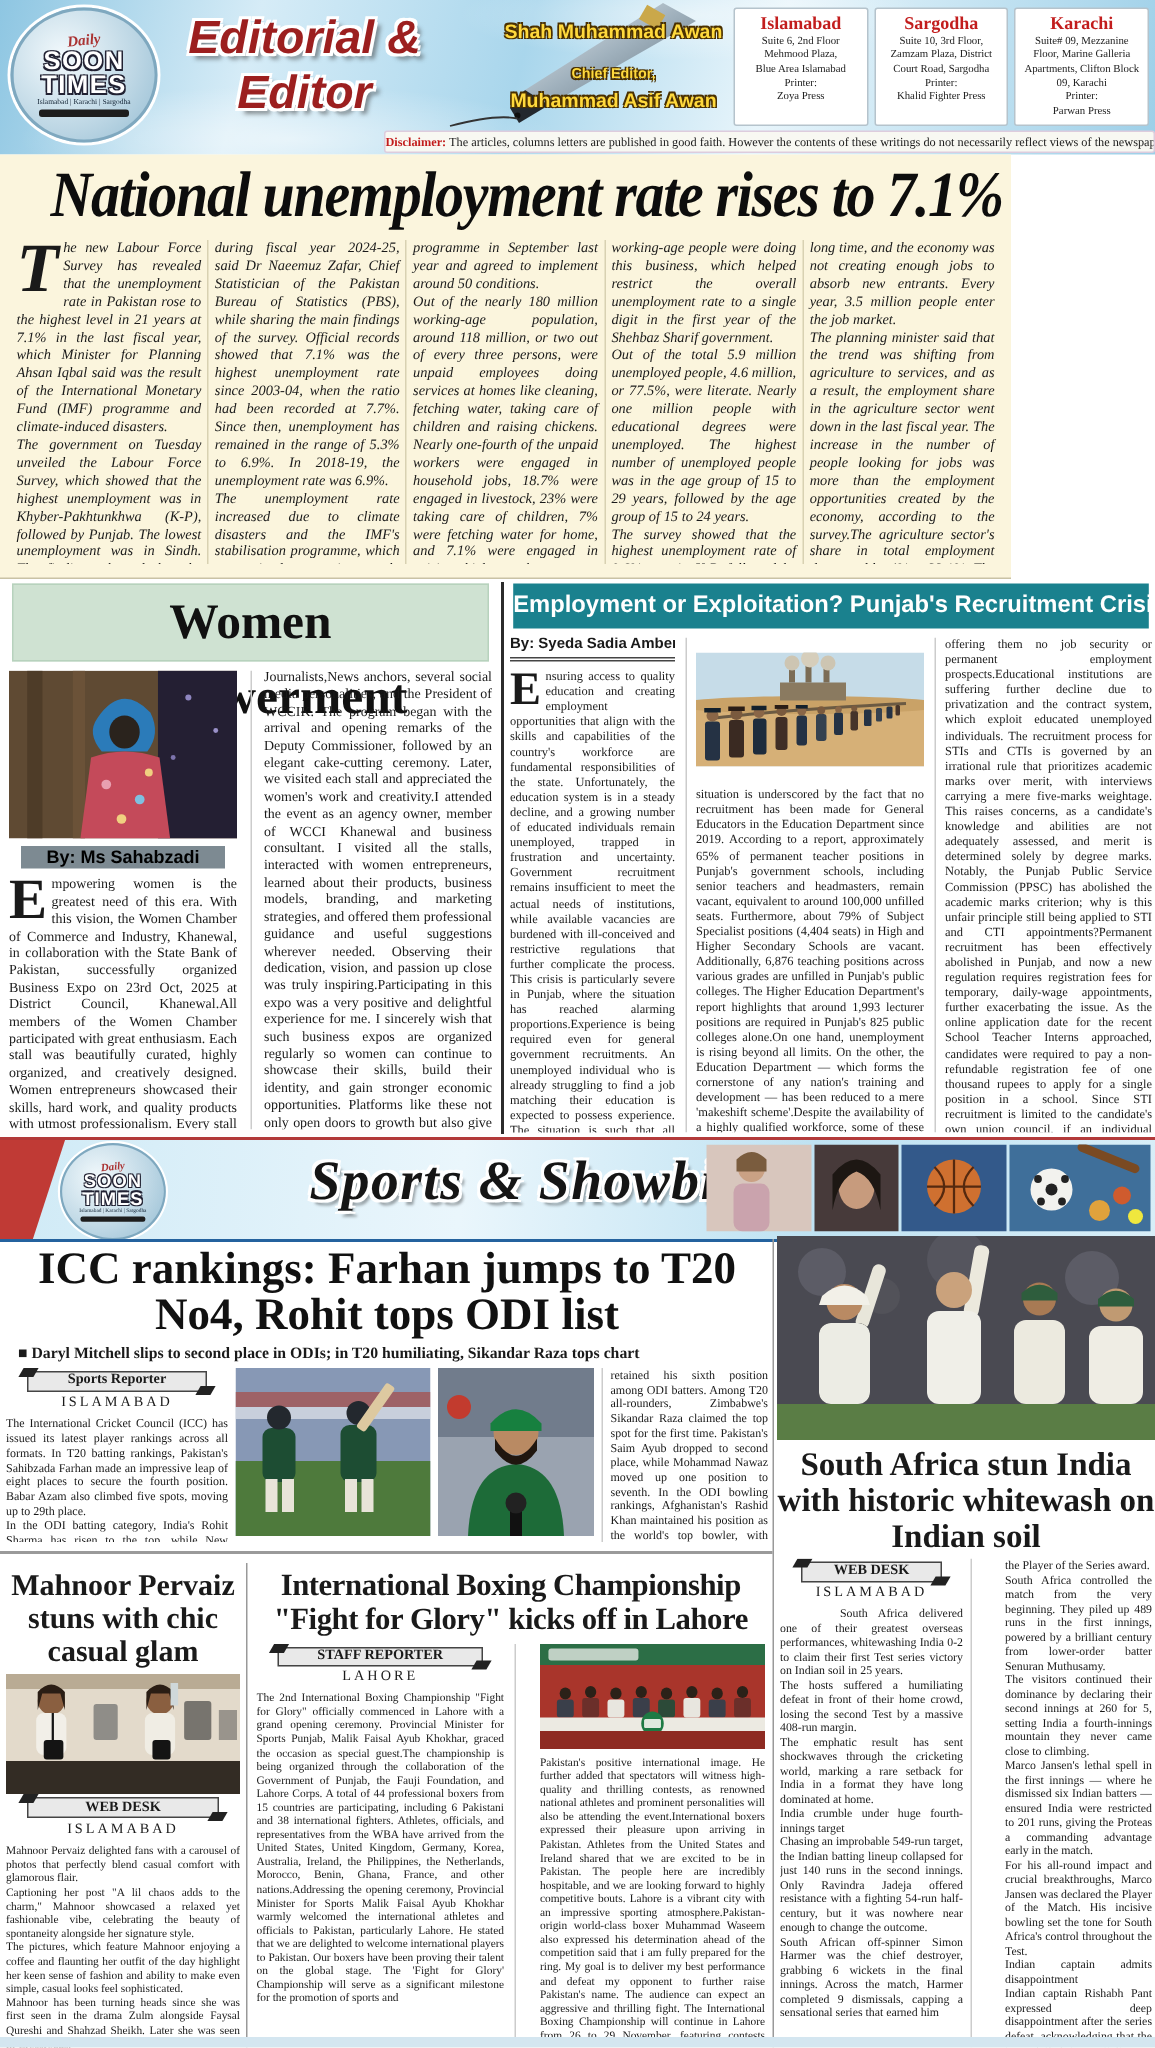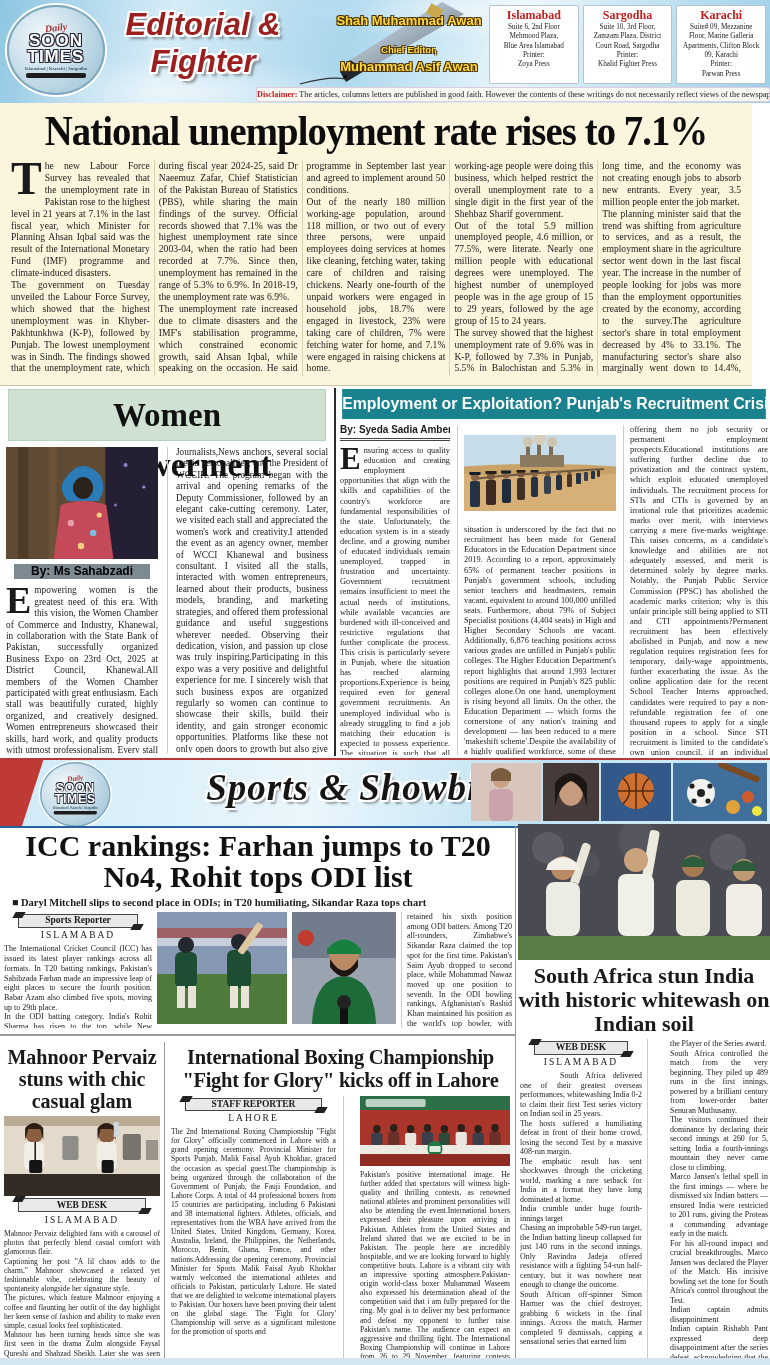--- a/index.html
+++ b/index.html
@@ -35,22 +35,22 @@
   .offices{position:absolute;left:489px;top:5px;width:277px;height:79px;display:flex;gap:4px;z-index:2;}
   .office{flex:1;background:#fff;border:1px solid #b5c3cc;border-radius:2px;text-align:center;
     padding:2px 1px;overflow:hidden;}
   .office-city{font-size:12px;font-weight:bold;color:#c21d1d;}
   .office-addr{font-size:7.2px;line-height:1.3;white-space:pre-line;color:#222;}
   .disclaimer{position:absolute;left:256px;top:87px;width:512px;height:13px;background:#f8f8f2;
     border:1px solid #dcd;border-radius:2px;font-size:8.2px;line-height:13px;text-align:center;
     z-index:2;white-space:nowrap;overflow:hidden;}
   .disc-label{color:#c21d1d;font-weight:bold;}
   
-  .lead{position:absolute;left:0;top:103px;width:752px;height:282px;background:#fbf5dd;
-    border-bottom:1px solid #c9c2a5;}
+  .lead{position:absolute;left:0;top:103px;width:674px;height:282px;background:#fbf5dd;
+    border-bottom:1px solid #c9c2a5;font-style:italic;}
   .lead-headline{font-weight:bold;font-size:43px;line-height:52px;text-align:center;color:#0d0d0d;
     white-space:nowrap;transform:scaleX(.9);transform-origin:center;margin-top:2px;letter-spacing:-1px;}
   .lead-cols{display:flex;padding:3px 7px 0;height:216px;overflow:hidden;}
   .lead-col{flex:1;font-size:9.6px;line-height:11.9px;text-align:justify;white-space:pre-line;
     overflow:hidden;padding:0 4px;}
   .lead-col+.lead-col{border-left:1px solid #d8d1b2;}
   .dropcap{float:left;font-weight:bold;padding-right:3px;white-space:normal;}
   .dc-lead{font-size:46px;line-height:38px;}
   .dc-mid{font-size:38px;line-height:31px;}
   .dc-emp{font-size:31px;line-height:25px;}
@@ -142,21 +142,21 @@
   <div class="masthead">
     <div class="logo">
       <div class="logo-daily">Daily</div>
       <div class="logo-soon">SOON</div>
       <div class="logo-times">TIMES</div>
       <div class="logo-cities">Islamabad | Karachi | Sargodha</div>
       <div class="logo-bar"></div>
     </div>
     <div class="edop">
       <div class="edop-line">Editorial &amp;</div>
-      <div class="edop-line">Fighter</div>
+      <div class="edop-line">Editor</div>
     </div>
     <svg class="pen" viewBox="0 0 206 86">
       <defs>
           <linearGradient id="pg" x1="0" y1="0" x2="1" y2="1">
         <stop offset="0" stop-color="#eef2f5"></stop>
             <stop offset=".5" stop-color="#9fb0bc"></stop>
             <stop offset="1" stop-color="#5d6e7a"></stop>
       </linearGradient>
         </defs>
       <polygon points="150,2 172,14 74,70 58,60" fill="url(#pg)"></polygon>

